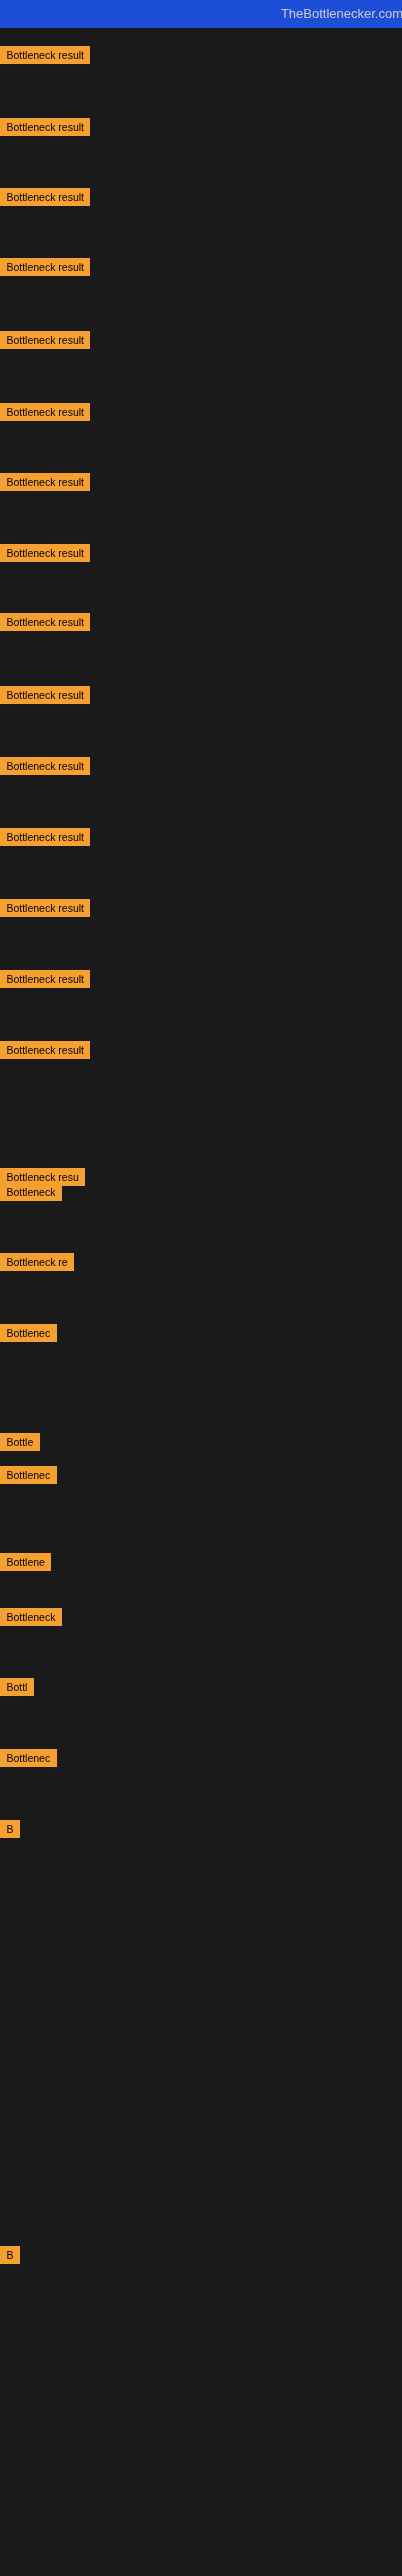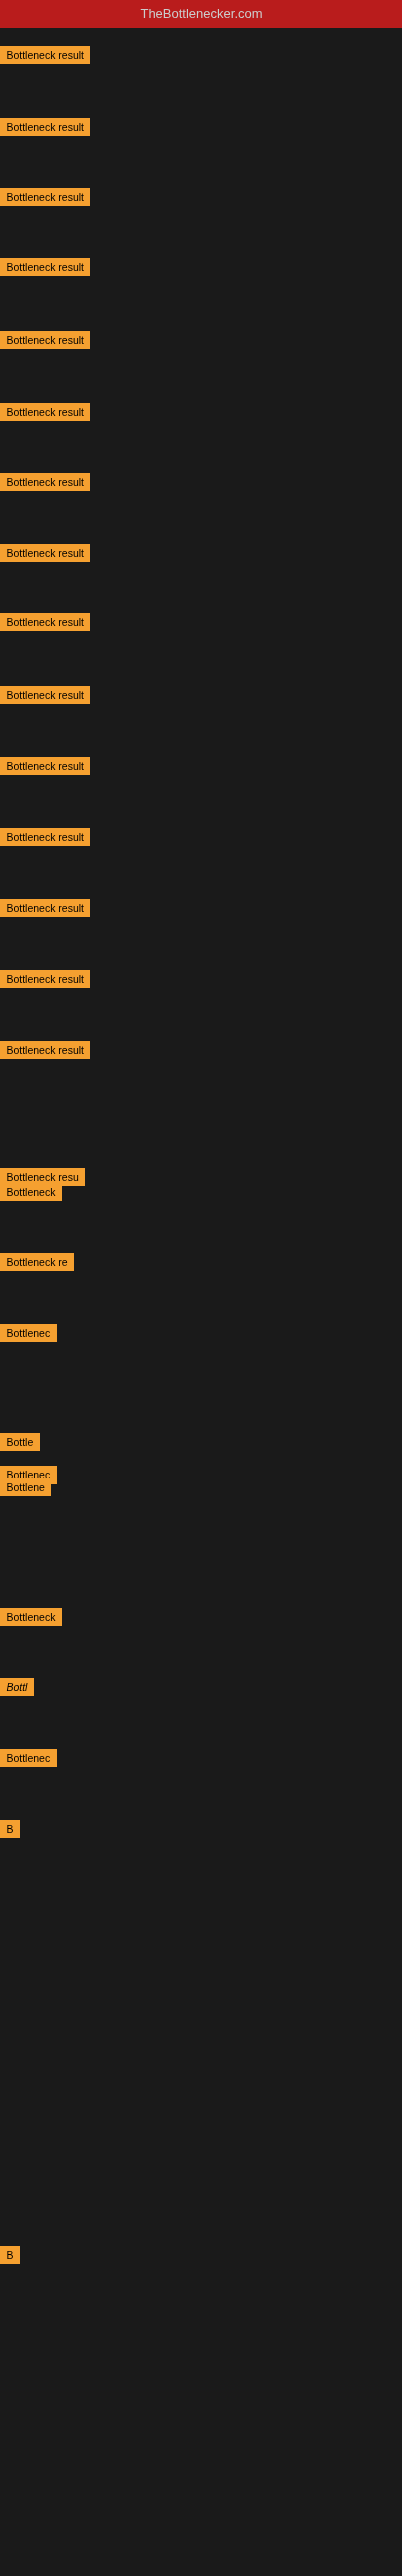--- a/index.html
+++ b/index.html
@@ -10,25 +10,25 @@
 
     body {
       width: 403px;
       min-height: 2576px;
       background-color: #1a1a1a;
       font-family: Arial, sans-serif;
       position: relative;
     }
 
     .site-title {
-      text-align: center;
+      text-align: right;
       color: #cccccc;
       font-size: 13px;
       padding: 6.4px 0;
-      background-color: #b91c1c;
+      background-color: #1d4ed8;
     }
 
     .bottleneck-item {
       position: absolute;
       left: 0;
     }
 
     .bottleneck-badge {
       background-color: #f5a030;
       color: #000000;
@@ -60,19 +60,19 @@
 <div class="bottleneck-item" style="top: 828px;"><span class="bottleneck-badge">Bottleneck result</span></div>
 <div class="bottleneck-item" style="top: 899px;"><span class="bottleneck-badge">Bottleneck result</span></div>
 <div class="bottleneck-item" style="top: 970px;"><span class="bottleneck-badge">Bottleneck result</span></div>
 <div class="bottleneck-item" style="top: 1041px;"><span class="bottleneck-badge">Bottleneck result</span></div>
 <div class="bottleneck-item" style="top: 1168px;"><span class="bottleneck-badge">Bottleneck resu</span></div>
 <div class="bottleneck-item" style="top: 1183px;"><span class="bottleneck-badge">Bottleneck</span></div>
 <div class="bottleneck-item" style="top: 1253px;"><span class="bottleneck-badge">Bottleneck re</span></div>
 <div class="bottleneck-item" style="top: 1324px;"><span class="bottleneck-badge">Bottlenec</span></div>
 <div class="bottleneck-item" style="top: 1433px;"><span class="bottleneck-badge">Bottle</span></div>
 <div class="bottleneck-item" style="top: 1466px;"><span class="bottleneck-badge">Bottlenec</span></div>
-<div class="bottleneck-item" style="top: 1478px;"><span class="bottleneck-badge">Bottlene</span></div>
+<div class="bottleneck-item" style="top: 1553px;"><span class="bottleneck-badge">Bottlene</span></div>
 <div class="bottleneck-item" style="top: 1608px;"><span class="bottleneck-badge">Bottleneck</span></div>
-<div class="bottleneck-item" style="top: 1678px; font-style: italic;"><span class="bottleneck-badge">Bottl</span></div>
+<div class="bottleneck-item" style="top: 1678px;"><span class="bottleneck-badge">Bottl</span></div>
 <div class="bottleneck-item" style="top: 1749px;"><span class="bottleneck-badge">Bottlenec</span></div>
 <div class="bottleneck-item" style="top: 1820px;"><span class="bottleneck-badge">B</span></div>
 <div class="bottleneck-item" style="top: 2246px;"><span class="bottleneck-badge">B</span></div>
 
 
 </body></html>

